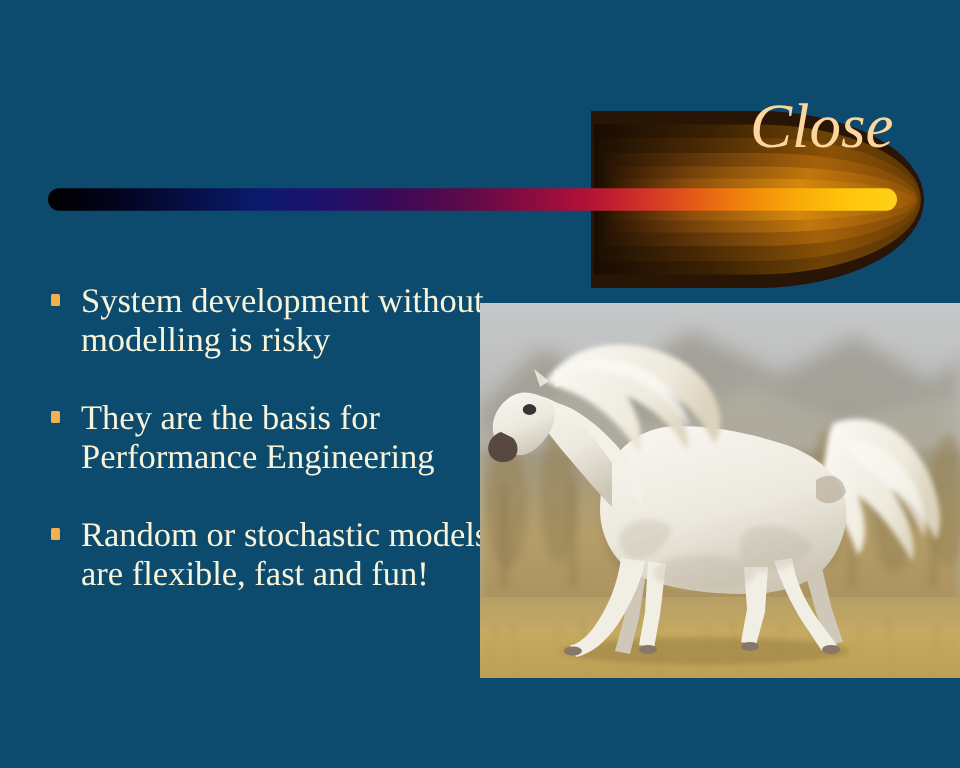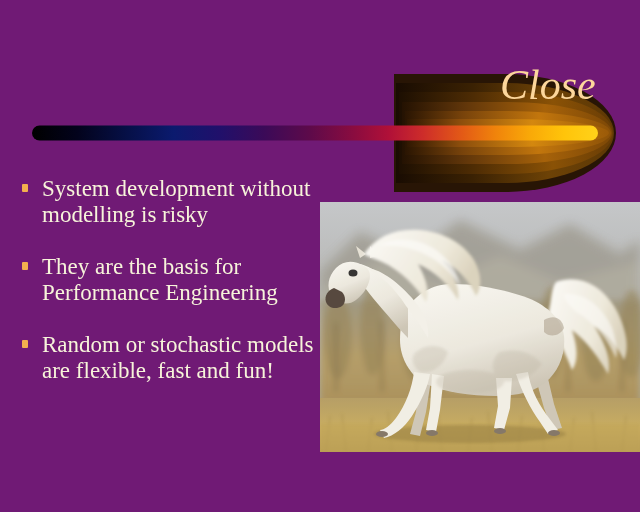--- a/index.html
+++ b/index.html
@@ -11,21 +11,21 @@
     width: 640px;
     height: 512px;
     overflow: hidden;
     font-family: "Liberation Serif", "DejaVu Serif", serif;
   }
 
   #slide {
     position: relative;
     width: 640px;
     height: 512px;
-    background: #701a75;
+    background: #0c4a6e;
     overflow: hidden;
   }
 
   
   #banner {
     position: absolute;
     left: 0;
     top: 60px;
     width: 640px;
     height: 145px;
@@ -92,21 +92,21 @@
     white-space: nowrap;
   }
 
   
   #bullet-list {
     position: absolute;
     left: 12px;
     top: 172px;
     width: 310px;
     list-style: none;
-    margin: 4px;
+    margin: 16px;
     padding: 0;
   }
   .bullet-item {
     position: relative;
     padding-left: 26px;
     margin-bottom: 26px;
     color: #f7f4da;
     font-size: 23px;
     line-height: 26px;
     font-family: "Liberation Serif", "DejaVu Serif", serif;

